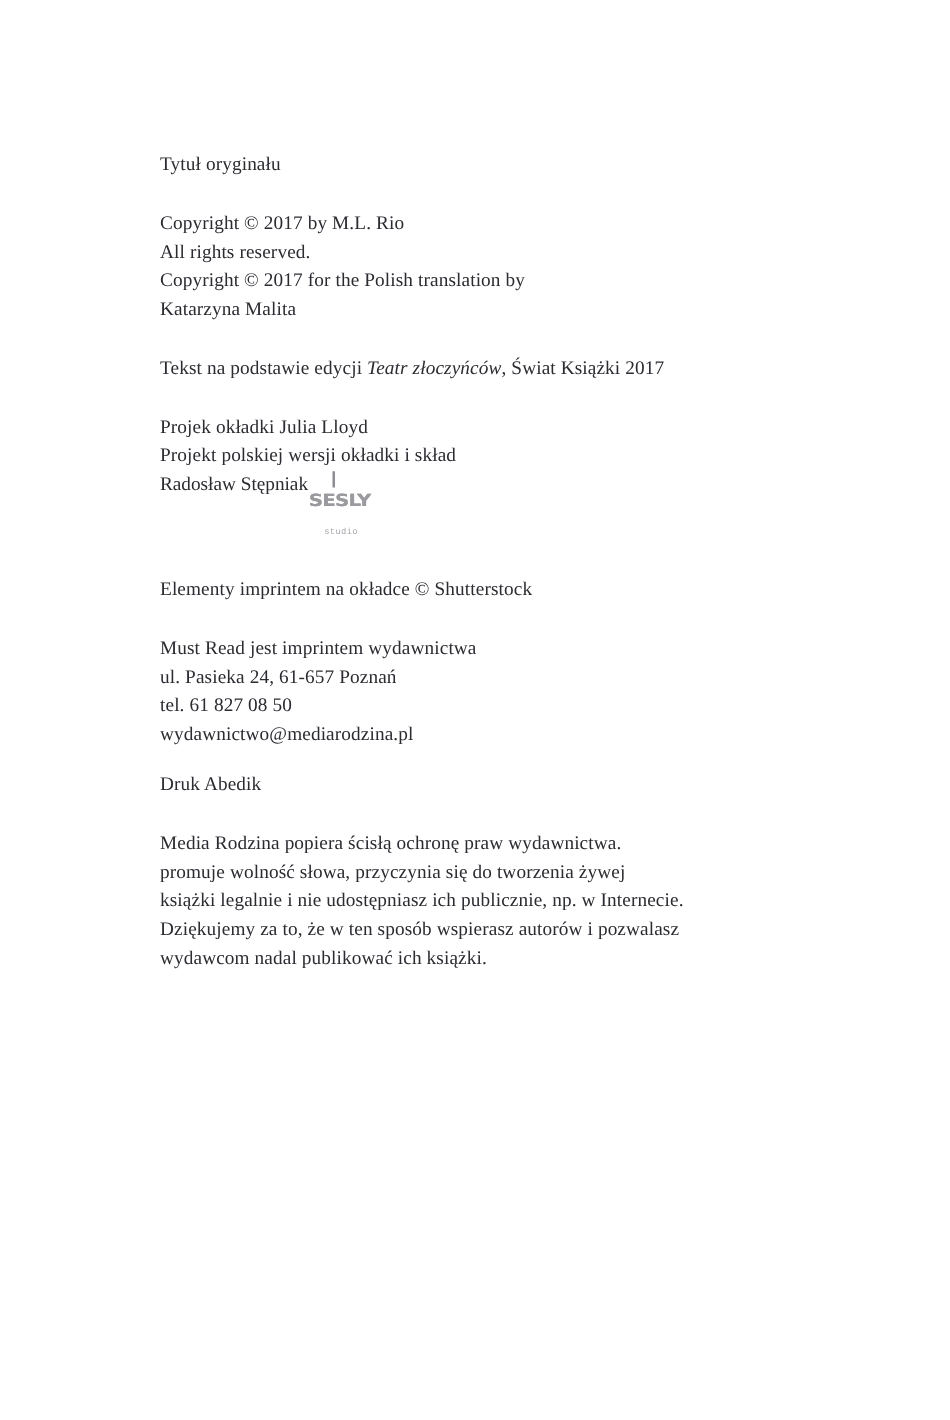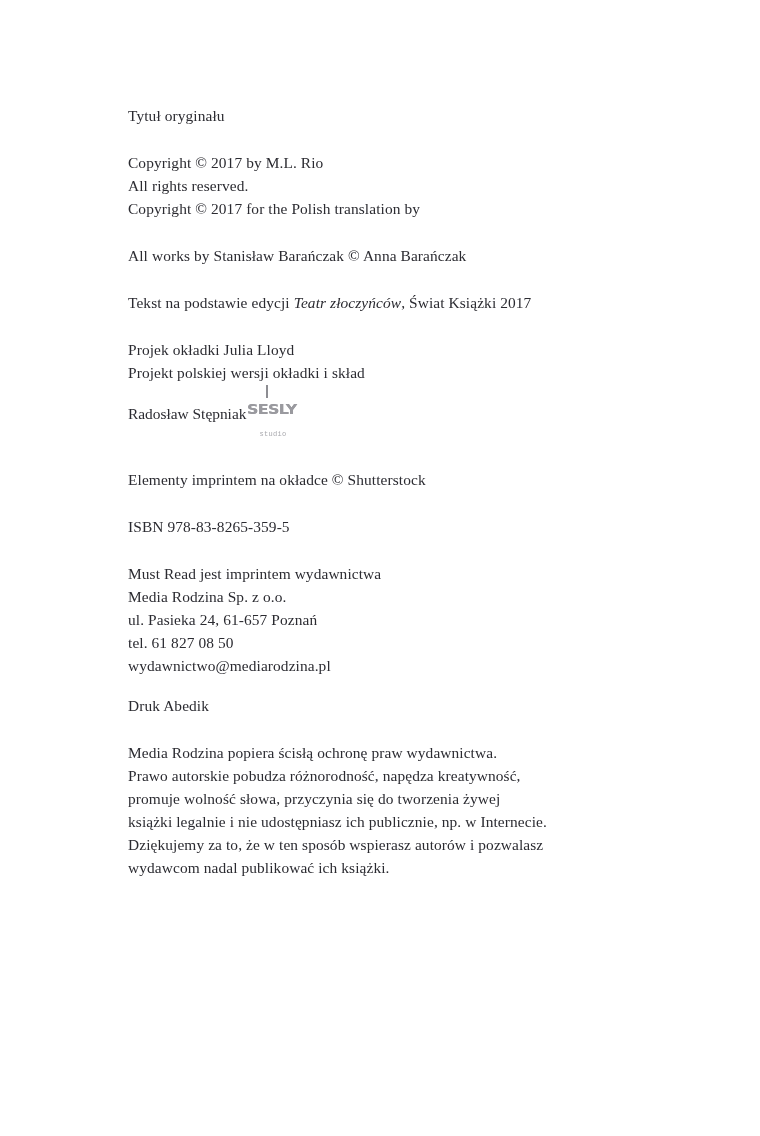--- a/index.html
+++ b/index.html
@@ -23,21 +23,21 @@
     left: 0;
     top: 0;
     width: 760px;
     height: 1136px;
     background: #ffffff;
   }
 
   .content {
     position: absolute;
     left: 128px;
-    top: 104px;
+    top: 120px;
     width: 520px;
   }
 
   .block {
     margin: 0 0 24px 0;
   }
   .block:last-child { margin-bottom: 0; }
 
   .line {
     font-size: 15.4px;
@@ -58,21 +58,21 @@
   .block-cover        { margin-bottom: 25px; }
   .block-graphics     { margin-bottom: 24px; }
   .block-rights       { margin-bottom: 24px; }
   .block-isbn         { margin-bottom: 24px; }
   .block-imprint      { margin-bottom: 17px; }
   .block-print        { }
 
   
   .credit-line {
     display: flex;
-    align-items: center;
+    align-items: flex-start;
     font-size: 15.4px;
     line-height: 23px;
     white-space: nowrap;
   }
   .logo-lockup {
     display: inline-flex;
     align-items: center;
     margin-left: 1px;
     transform: translateY(1px);
     flex-direction: column;
@@ -113,25 +113,23 @@
   <div class="content">
 
     <div class="block block-title">
       <div class="line">Tytuł oryginału</div>
     </div>
 
     <div class="block block-copyright">
       <div class="line">Copyright © 2017 by M.L. Rio</div>
       <div class="line">All rights reserved.</div>
       <div class="line">Copyright © 2017 for the Polish translation by</div>
+      <div class="line">Katarzyna Malita</div>
     </div>
 
-    <div class="block block-works">
-      <div class="line">All works by Stanisław Barańczak © Anna Barańczak</div>
-    </div>
 
     <div class="block block-source">
       <div class="line"><span>Tekst na podstawie edycji </span><span class="italic">Teatr złoczyńców</span><span>, Świat Książki 2017</span></div>
     </div>
 
     <div class="block block-cover">
       <div class="line">Projek okładki Julia Lloyd</div>
       <div class="line">Projekt polskiej wersji okładki i skład</div>
       <div class="credit-line">
         <span>Radosław Stępniak</span>
@@ -141,39 +139,34 @@
           <span class="logo-sub">studio</span>
         </span>
       </div>
     </div>
 
     <div class="block block-graphics">
       <div class="line">Elementy imprintem na okładce © Shutterstock</div>
     </div>
 
 
-    <div class="block block-isbn">
-      <div class="line">ISBN 978-83-8265-359-5</div>
-    </div>
 
     <div class="block block-imprint">
       <div class="line">Must Read jest imprintem wydawnictwa</div>
-      <div class="line">Media Rodzina Sp. z o.o.</div>
       <div class="line">ul. Pasieka 24, 61-657 Poznań</div>
       <div class="line">tel. 61 827 08 50</div>
       <div class="line">wydawnictwo@mediarodzina.pl</div>
     </div>
 
     <div class="block block-print">
       <div class="line">Druk Abedik</div>
     </div>
 
     <div class="block para">
       <div class="line">Media Rodzina popiera ścisłą ochronę praw wydawnictwa.</div>
-      <div class="line">Prawo autorskie pobudza różnorodność, napędza kreatywność,</div>
       <div class="line">promuje wolność słowa, przyczynia się do tworzenia żywej</div>
       <div class="line">książki legalnie i nie udostępniasz ich publicznie, np. w Internecie.</div>
       <div class="line">Dziękujemy za to, że w ten sposób wspierasz autorów i pozwalasz</div>
       <div class="line">wydawcom nadal publikować ich książki.</div>
     </div>
 
   </div>
 </div>
 
 </body></html>

